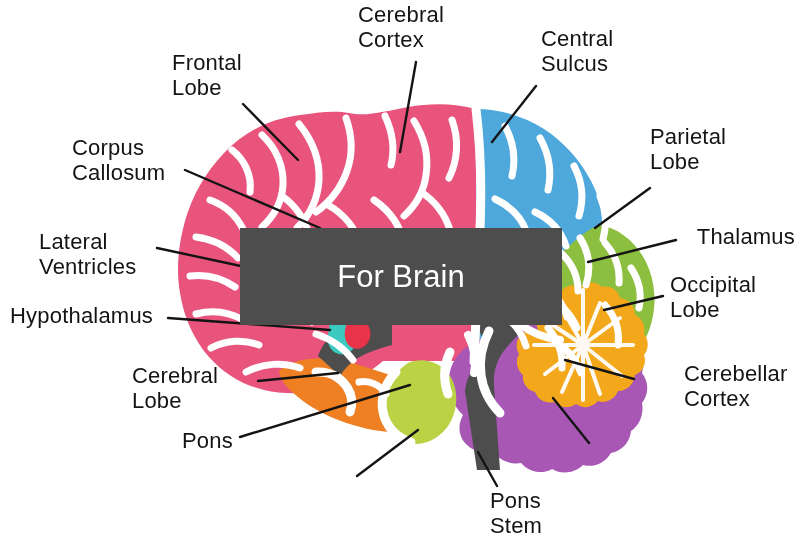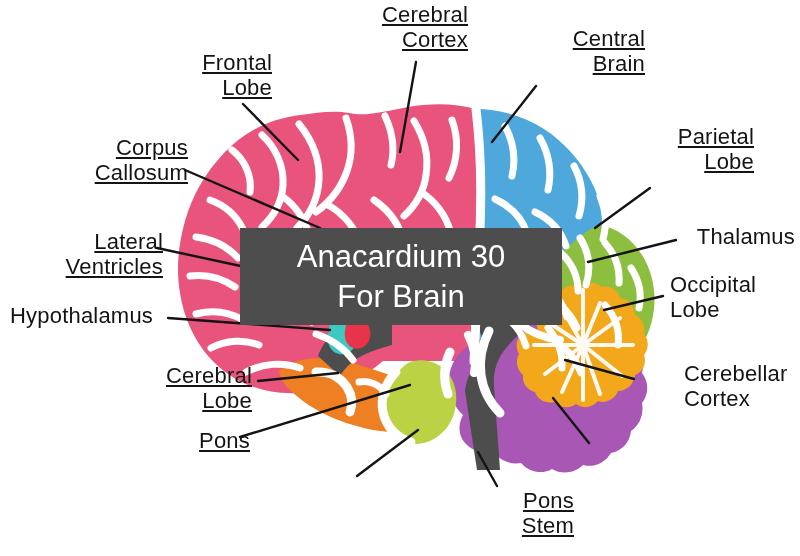--- a/index.html
+++ b/index.html
@@ -29,21 +29,21 @@
     position: absolute;
     color: #141414;
     font-family: "Liberation Sans", sans-serif;
     font-size: 22px;
     line-height: 25px;
     letter-spacing: 0.2px;
     white-space: pre-line;
     margin: 0;
     user-select: none;
   }
-  .label.ctr  { text-align: right; text-decoration: underline; }
+  .label.ctr  { text-align: left; }
   .label.lft  { text-align: left; }
 
   #overlay-banner {
     position: absolute;
     left: 240px;
     top: 228px;
     width: 322px;
     height: 97px;
     background: #4d4d4d;
     display: flex;
@@ -228,21 +228,21 @@
     </g>
   </svg>
 
   <div class="label ctr" style="left:172px; top:50px;  width:100px;">Frontal
 Lobe</div>
 
   <div class="label ctr" style="left:358px; top:2px;   width:110px;">Cerebral
 Cortex</div>
 
   <div class="label ctr" style="left:541px; top:26px;  width:104px;">Central
-Brain</div>
+Sulcus</div>
 
   <div class="label ctr" style="left:650px; top:124px; width:104px;">Parietal
 Lobe</div>
 
   <div class="label ctr" style="left:72px;  top:135px; width:116px;">Corpus
 Callosum</div>
 
   <div class="label ctr" style="left:39px;  top:218px; width:124px;margin-top:11px;">Lateral
 Ventricles</div>
 
@@ -260,17 +260,16 @@
 
 
   <div class="label ctr" style="left:490px; top:488px; width:84px;">Pons
 Stem</div>
 
   <div class="label lft" style="left:668px; top:361px; width:148px;margin-left:16px;">Cerebellar
 Cortex</div>
 
 
   <div id="overlay-banner">
-    <div class="banner-line">Anacardium 30</div>
     <div class="banner-line">For Brain</div>
   </div>
 
 </div>
 
 </body></html>

